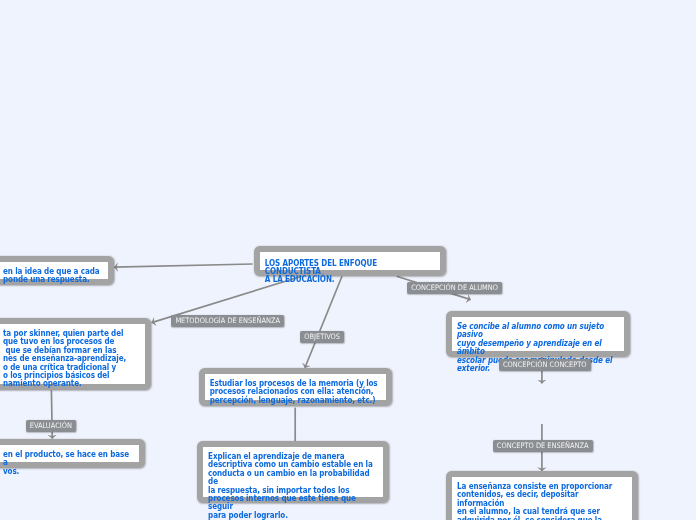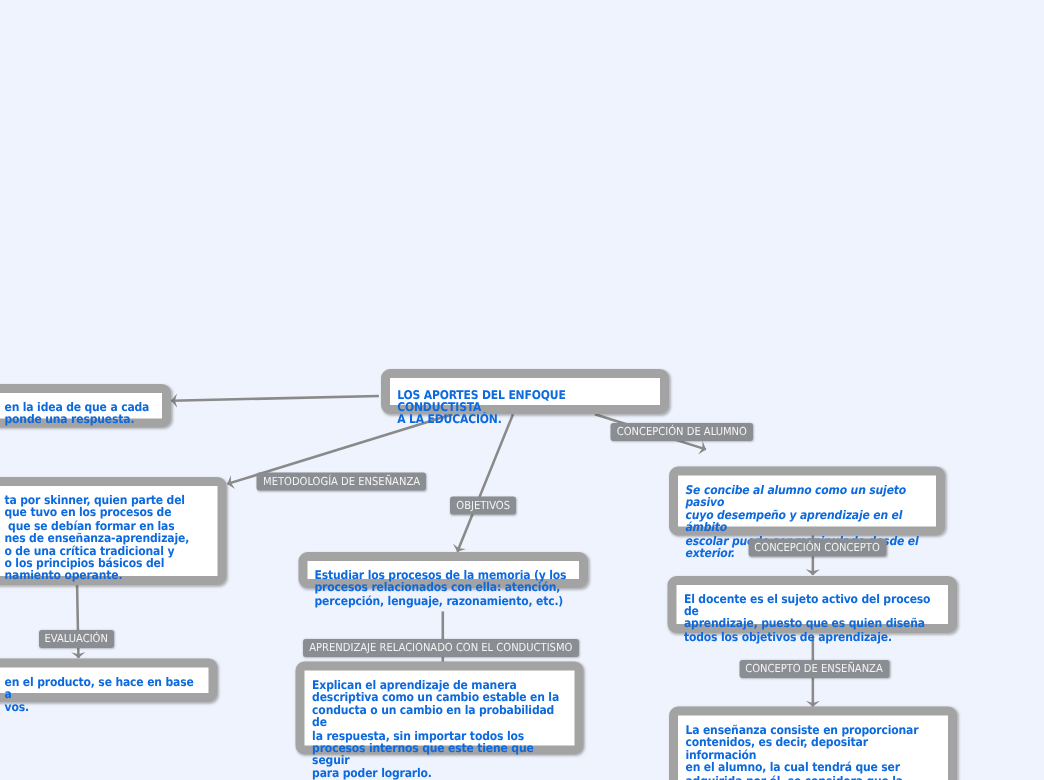--- a/index.html
+++ b/index.html
@@ -47,42 +47,38 @@
 ponde una respuesta.</div></div>
   <div class="node" style="left:-8.2px;top:318px;width:158.9px;height:72.1px;"><div class="nt">ta por skinner, quien parte del
 que tuvo en los procesos de
  que se debían formar en las
 nes de enseñanza-aprendizaje,
 o de una crítica tradicional y
 o los principios básicos del
 namiento operante.</div></div>
   <div class="node" style="left:-8.2px;top:439px;width:153.2px;height:29.1px;"><div class="nt">en el producto, se hace en base a
 vos.</div></div>
-  <div class="node" style="left:198.5px;top:368px;width:193.2px;height:24px;"><div class="nt">Estudiar los procesos de la memoria (y los
+  <div class="node" style="left:198.5px;top:368px;width:193.2px;height:38px;"><div class="nt">Estudiar los procesos de la memoria (y los
 procesos relacionados con ella: atención,
 percepción, lenguaje, razonamiento, etc.)</div></div>
   <div class="node" style="left:196.9px;top:441px;width:192.4px;height:62px;"><div class="nt">Explican el aprendizaje de manera
 descriptiva como un cambio estable en la
 conducta o un cambio en la probabilidad de
 la respuesta, sin importar todos los
 procesos internos que este tiene que seguir
 para poder lograrlo.</div></div>
   <div class="node" style="left:445.8px;top:311px;width:184px;height:46.2px;font-style:italic;"><div class="nt">Se concibe al alumno como un sujeto pasivo
 cuyo desempeño y aprendizaje en el ámbito
 escolar puede ser manipulado desde el
 exterior.</div></div>
-  <div class="node" style="left:444.8px;top:383.7px;width:193.1px;height:38px;"><div class="nt">El docente es el sujeto activo del proceso de
-aprendizaje, puesto que es quien diseña
-todos los objetivos de aprendizaje.</div></div>
   <div class="node" style="left:445.8px;top:471.1px;width:192.3px;height:57px;"><div class="nt">La enseñanza consiste en proporcionar
 contenidos, es decir, depositar información
 en el alumno, la cual tendrá que ser
 adquirida por él, se considera que la
 enseñanza es un instrumento basado en el</div></div>
 
   <div class="label" style="left:171.2px;top:294.2px;margin-top:21px;">METODOLOGÍA DE ENSEÑANZA</div>
   <div class="label" style="left:300px;top:331px;">OBJETIVOS</div>
   <div class="label" style="left:407px;top:281.6px;">CONCEPCIÓN DE ALUMNO</div>
   <div class="label" style="left:498.7px;top:359.1px;">CONCEPCIÓN CONCEPTO</div>
   <div class="label" style="left:492.6px;top:439.7px;">CONCEPTO DE ENSEÑANZA</div>
   <div class="label" style="left:25.5px;top:420px;">EVALUACIÓN</div>
-  <div class="label" style="left:202px;top:425.7px;">APRENDIZAJE RELACIONADO CON EL CONDUCTISMO</div>
 </div>
 
 </body></html>

